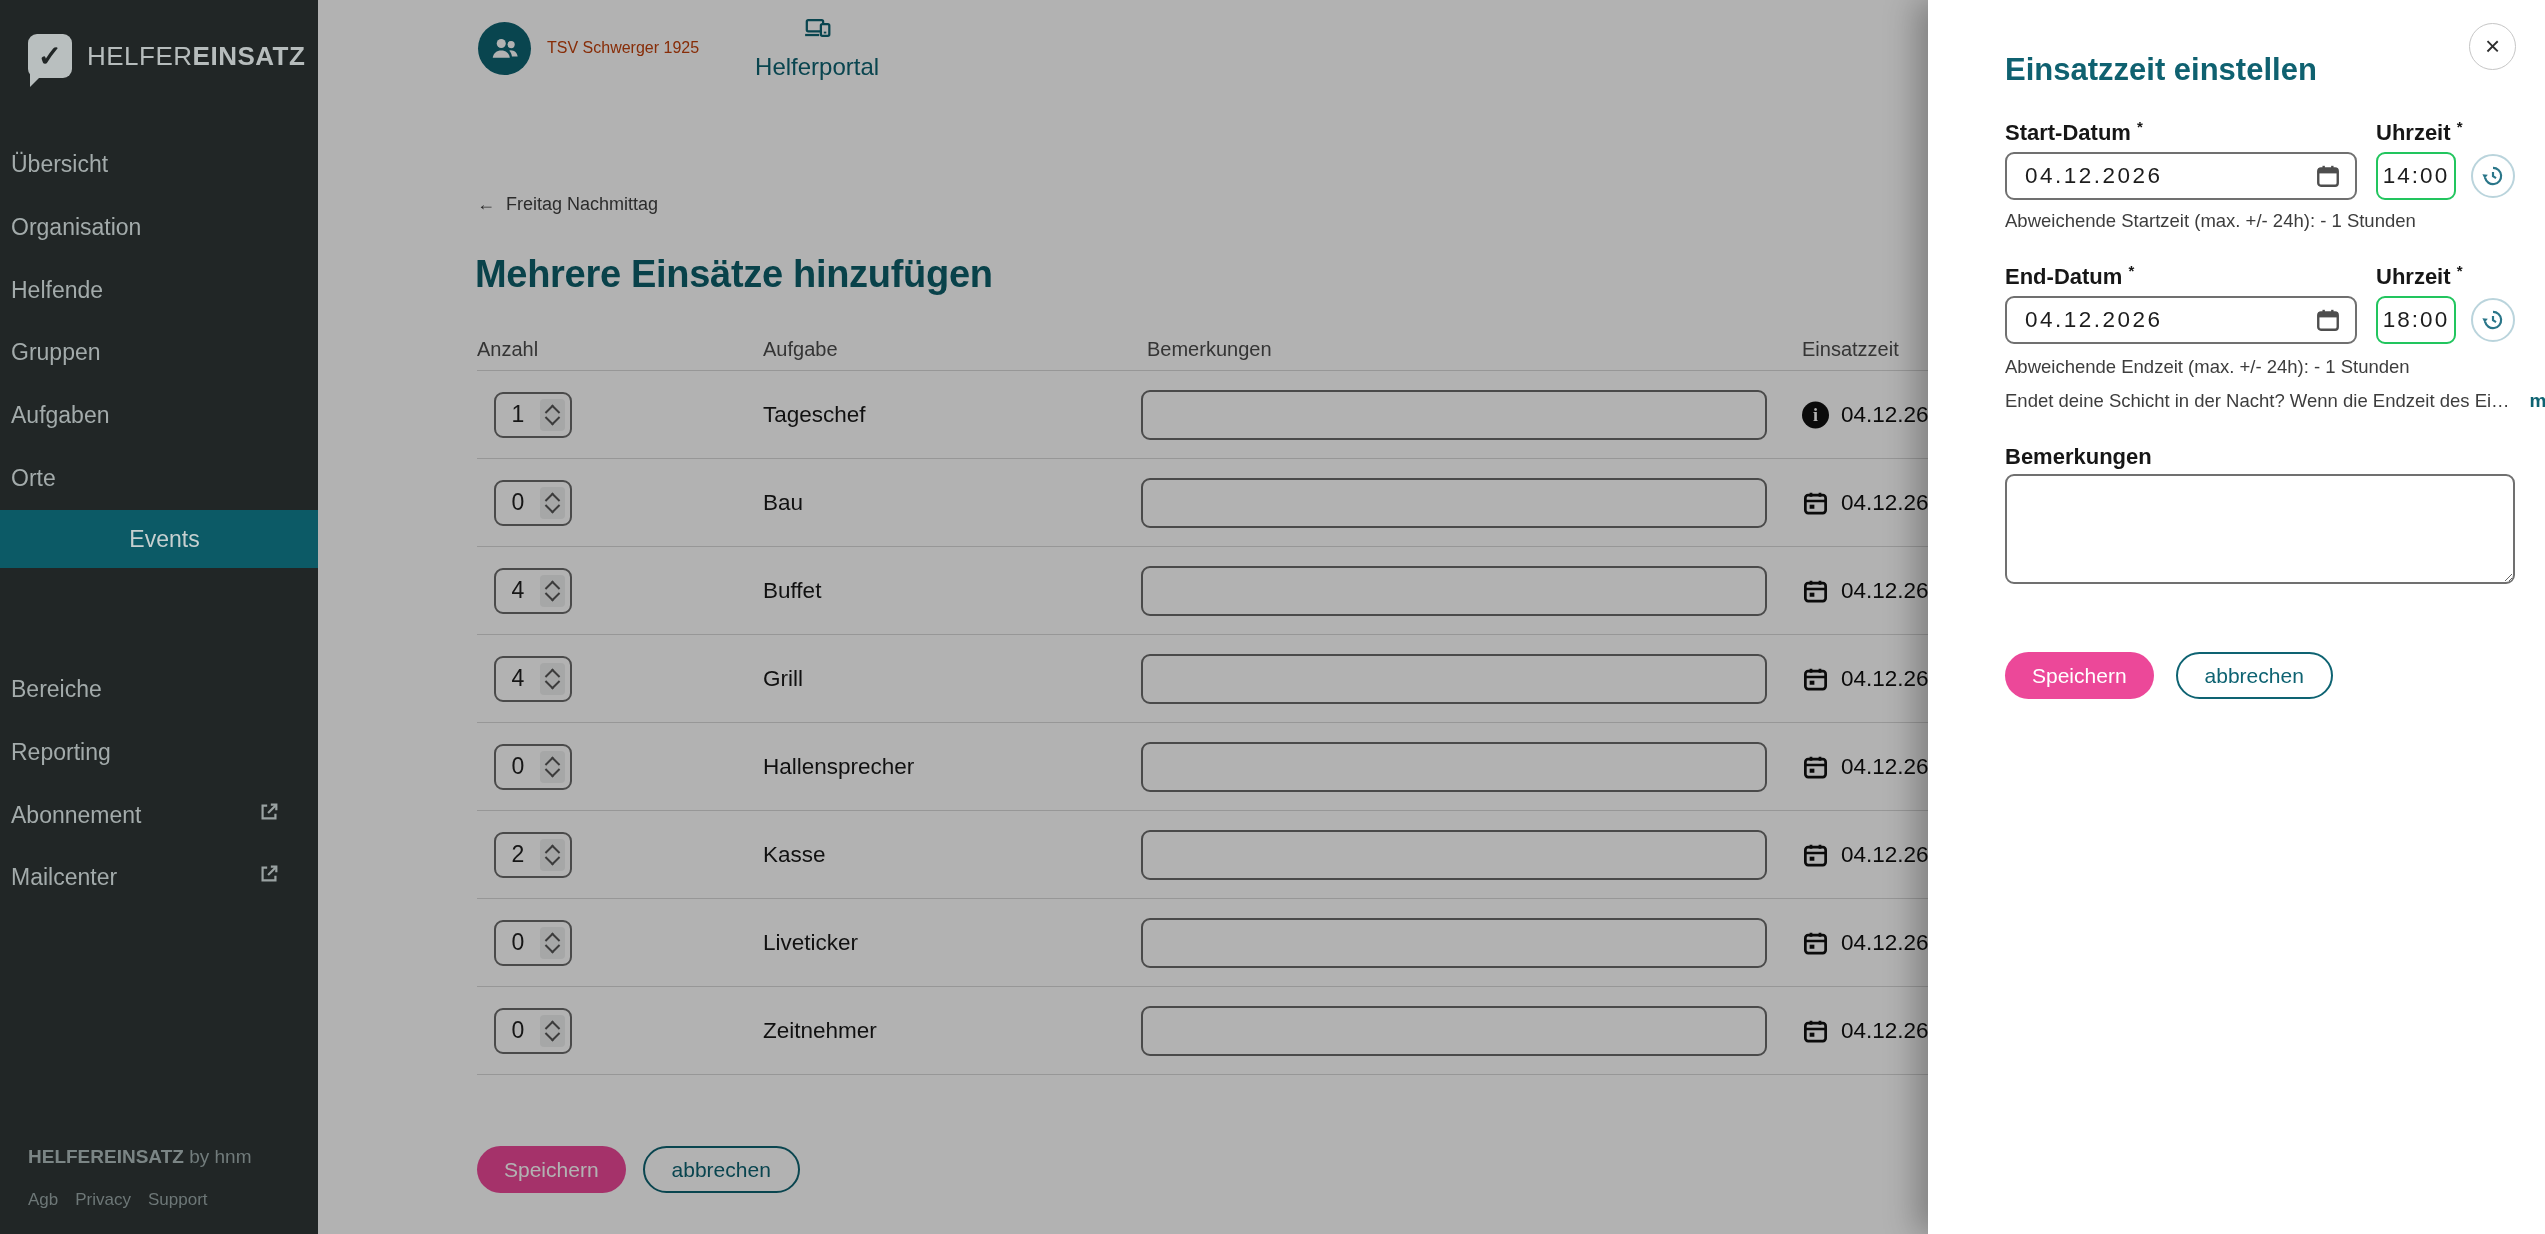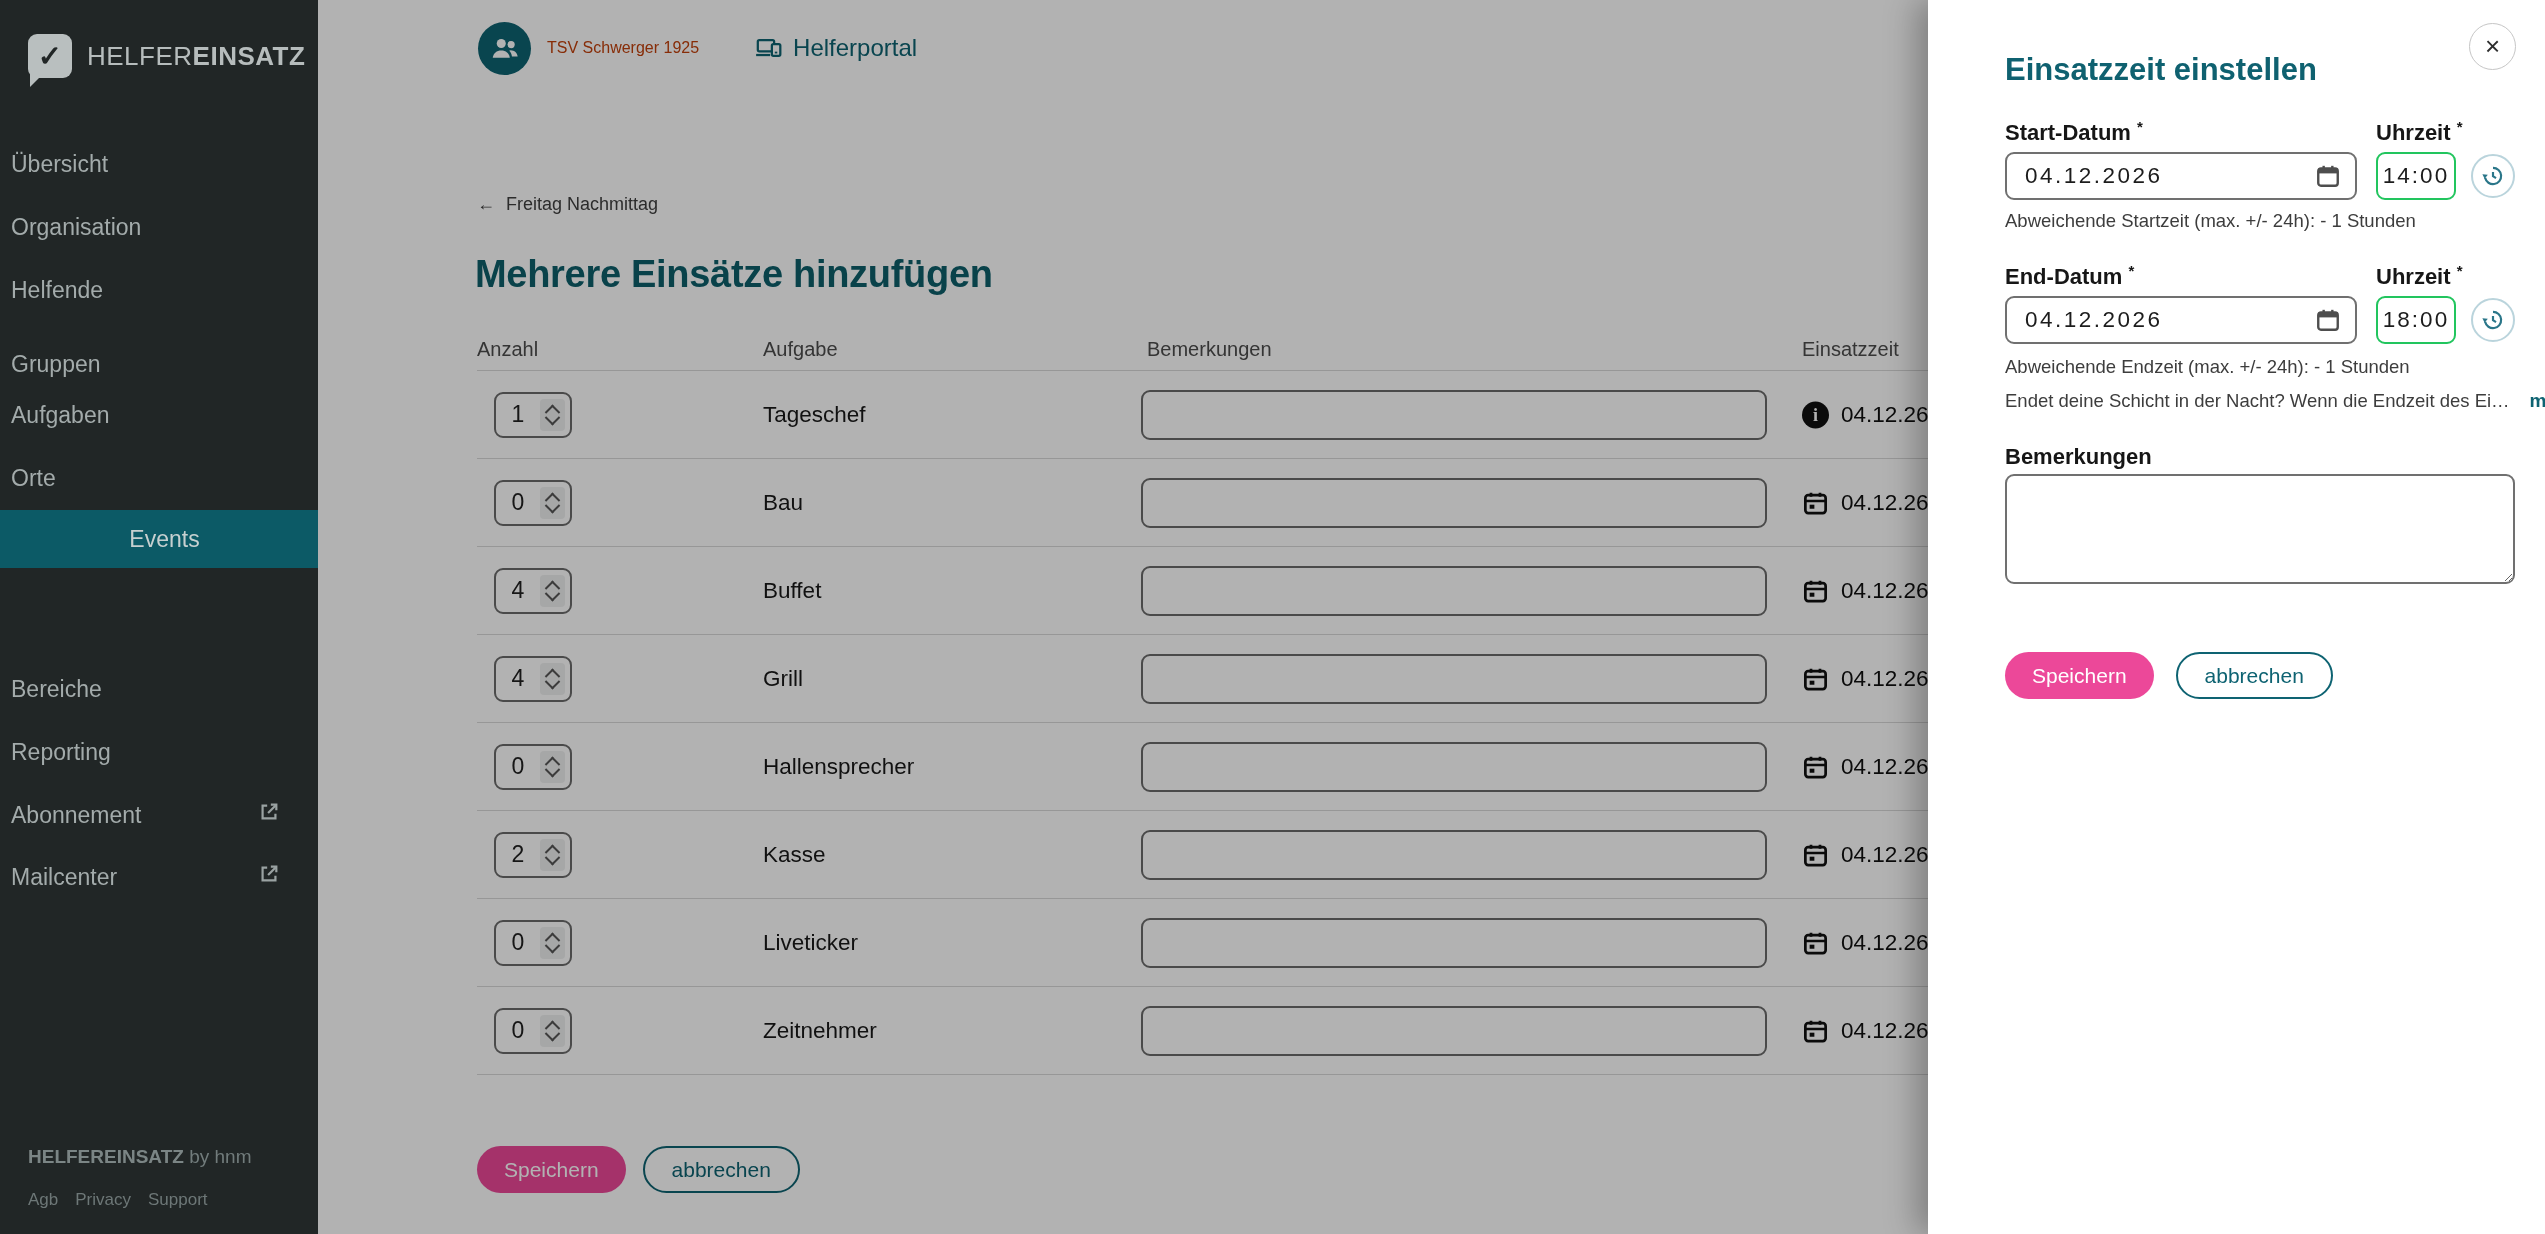--- a/index.html
+++ b/index.html
@@ -23,21 +23,21 @@
   .side-footer-brand{position:absolute;left:28px;top:1146px;font-size:19px;color:#717b7b;font-weight:300;}
   .side-footer-brand b{font-weight:700;color:#7b8585;}
   .side-links{position:absolute;left:28px;top:1190px;display:flex;gap:17px;font-size:17px;color:#6d7777;}
   .side-links span{cursor:pointer;}
 
   
   .main{position:absolute;left:318px;top:0;right:0;height:100%;background:#fff;z-index:1;}
   .app-header{position:absolute;left:0;top:0;width:100%;height:96px;display:flex;align-items:center;padding-left:160px;box-sizing:border-box;}
   .org-badge{width:53px;height:53px;border-radius:50%;background:#0e6372;display:flex;align-items:center;justify-content:center;}
   .org-name{margin-left:16px;font-size:16px;color:#c2410c;}
-  .portal{margin-left:56px;display:flex;align-items:center;gap:11px;color:#0e6372;font-size:24px;font-weight:500;cursor:pointer;}
+  .portal{margin-left:56px;display:flex;align-items:center;gap:11px;color:#0e6372;font-size:24px;font-weight:500;cursor:pointer;flex-direction:column;}
   .breadcrumb{position:absolute;left:159px;top:194px;font-size:18px;color:#3f3f3f;display:flex;gap:11px;align-items:center;cursor:pointer;}
   .page-title{position:absolute;left:157px;top:228px;font-size:38px;font-weight:700;color:#0d5f6b;letter-spacing:-.3px;}
 
   .table{position:absolute;left:159px;top:334px;right:0;}
   .t-head{position:relative;height:36px;border-bottom:1px solid #d9d9d9;font-size:20px;color:#4c4c4c;}
   .t-head span{position:absolute;bottom:9px;}
   .th-0{left:0;} .th-1{left:286px;} .th-2{left:670px;} .th-3{left:1325px;}
   .row{position:relative;height:87px;border-bottom:1px solid #d9d9d9;}
   .stepper{position:absolute;left:17px;top:50%;transform:translateY(-50%);width:78px;height:46px;
            border:2px solid #6b6b6b;border-radius:9px;background:#fff;display:flex;align-items:center;box-sizing:border-box;cursor:text;}
@@ -92,21 +92,21 @@
 
   <aside class="sidebar">
     <div class="logo">
       <span class="logo-badge">✓</span>
       <span class="logo-text"><span>HELFER</span><b>EINSATZ</b></span>
     </div>
 
     <div class="nav-item" style="top:140px">Übersicht</div>
     <div class="nav-item" style="top:203px">Organisation</div>
     <div class="nav-item" style="top:266px">Helfende</div>
-    <div class="nav-item" style="top:340px">Gruppen</div>
+    <div class="nav-item" style="top:328px">Gruppen</div>
     <div class="nav-item" style="top:391px">Aufgaben</div>
     <div class="nav-item" style="top:454px">Orte</div>
     <div class="nav-item active" style="top:510px">Events</div>
     <div class="nav-item" style="top:665px">Bereiche</div>
     <div class="nav-item" style="top:728px">Reporting</div>
     <div class="nav-item" style="top:791px">
       <span>Abonnement</span>
       <span class="ext-ic">
         <svg width="22" height="22" viewBox="0 0 24 24" fill="none" stroke="#9aa2a2" stroke-width="2.4">
             <path d="M10 5H5v14h14v-5"></path>

